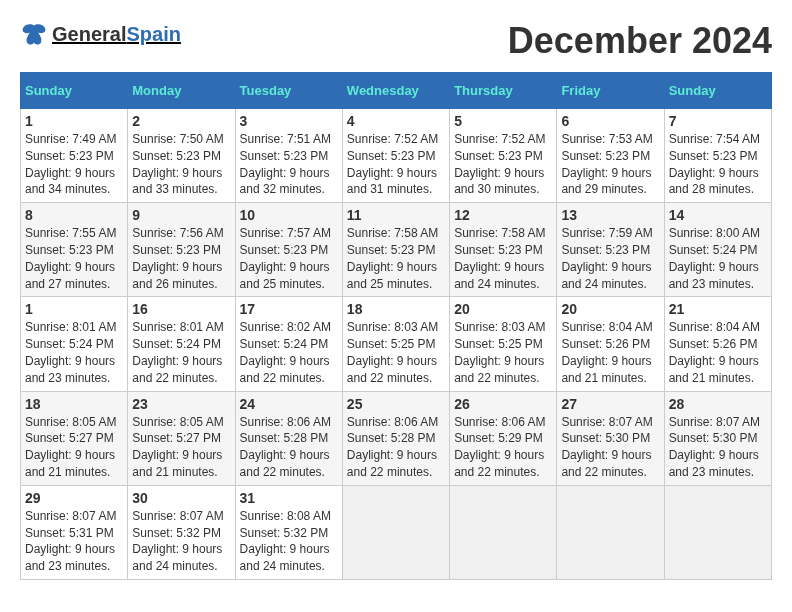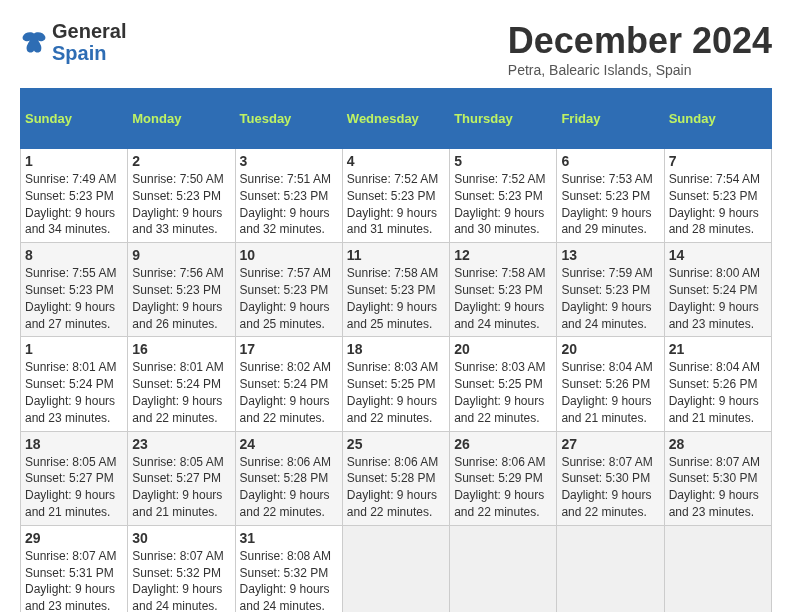--- a/index.html
+++ b/index.html
@@ -43,24 +43,24 @@
       font-size: 14px;
       color: #555;
     }
     table {
       width: 100%;
       border-collapse: collapse;
       table-layout: fixed;
     }
     thead tr th {
       background-color: #2e6db4;
-      color: #bef264;
+      color: #5eead4;
       font-size: 13px;
       font-weight: bold;
-      padding: 22px 4px;
+      padding: 10px 4px;
       text-align: left;
       border: 1px solid #2e6db4;
     }
     tbody tr td {
       border: 1px solid #ccc;
       vertical-align: top;
       padding: 4px 4px;
       font-size: 10.5px;
       color: #333;
       height: 80px;
@@ -85,28 +85,27 @@
     }
   </style>
 </head>
 <body>
 
 <div class="header-area">
   <div class="logo">
     <svg class="logo-bird" viewBox="0 0 40 40">
       <path d="M20 8 C24 4, 34 6, 36 12 C38 18, 30 20, 26 18 C28 22, 32 26, 30 32 C28 36, 22 36, 20 32 C18 36, 12 36, 10 32 C8 26, 12 22, 14 18 C10 20, 2 18, 4 12 C6 6, 16 4, 20 8Z" fill="#2e6db4"></path>
     </svg>
-    <div style="display:flex;flex-direction:column;line-height:1.1;">
+    <div style="display:flex;flex-direction:row;line-height:1.1;text-decoration:underline;">
       <span class="logo-text">General</span>
       <span class="logo-text" style="color:#2e6db4;">Spain</span>
     </div>
   </div>
   <div class="title-area">
     <div class="month-title">December 2024</div>
-    <div class="subtitle">Petra, Balearic Islands, Spain</div>
   </div>
 </div>
 
 <table>
   <thead>
     <tr>
       <th>Sunday</th>
       <th>Monday</th>
       <th>Tuesday</th>
       <th>Wednesday</th>

